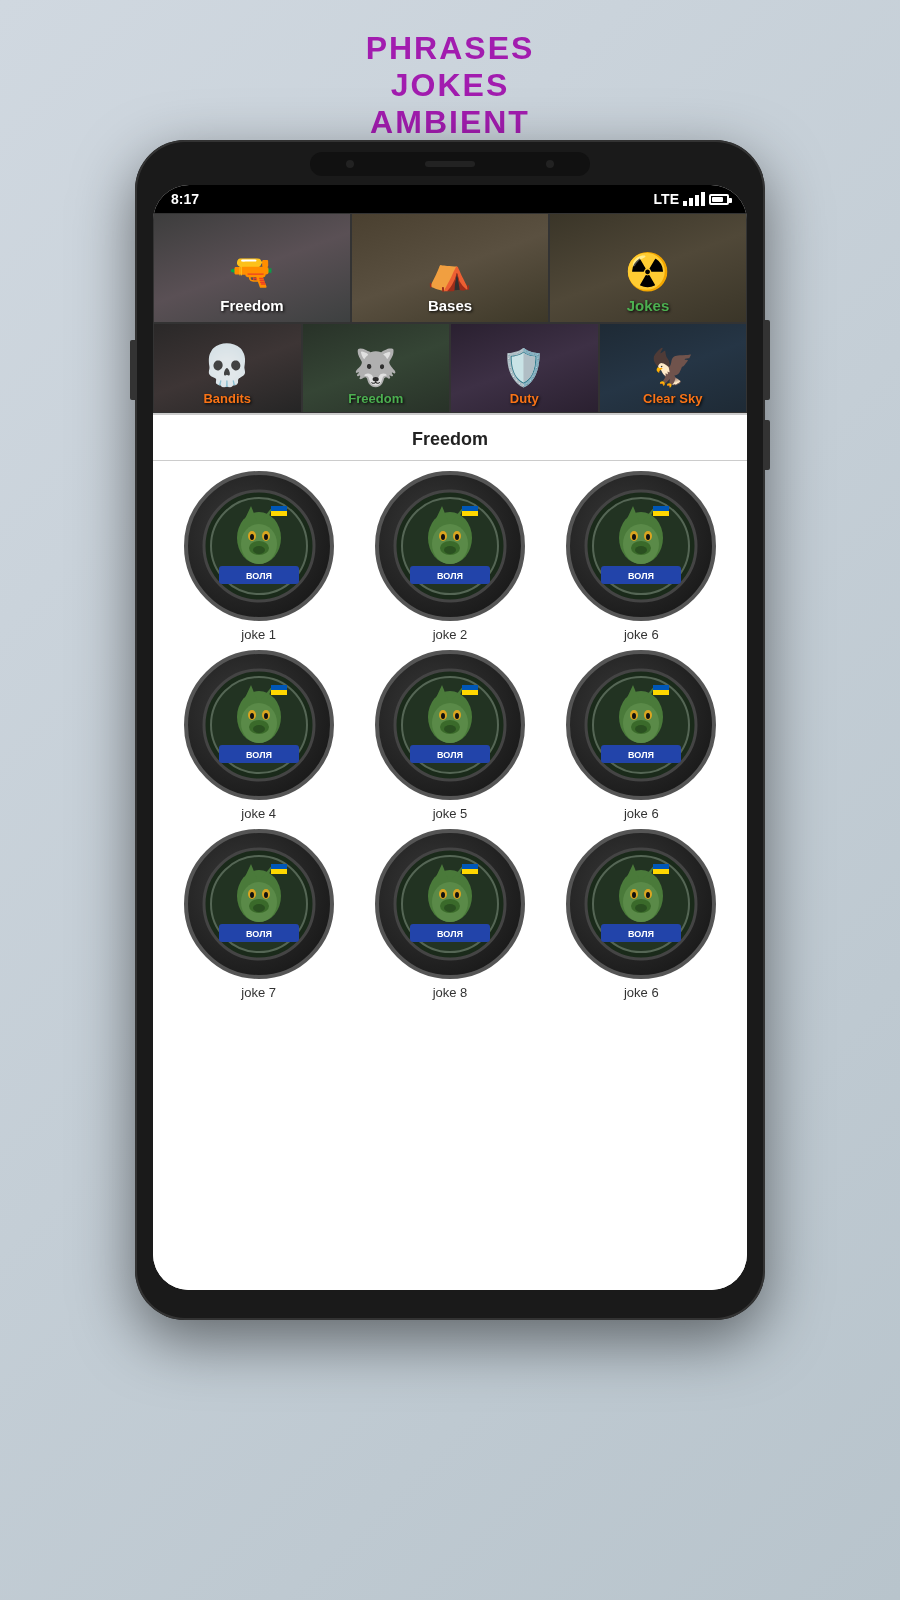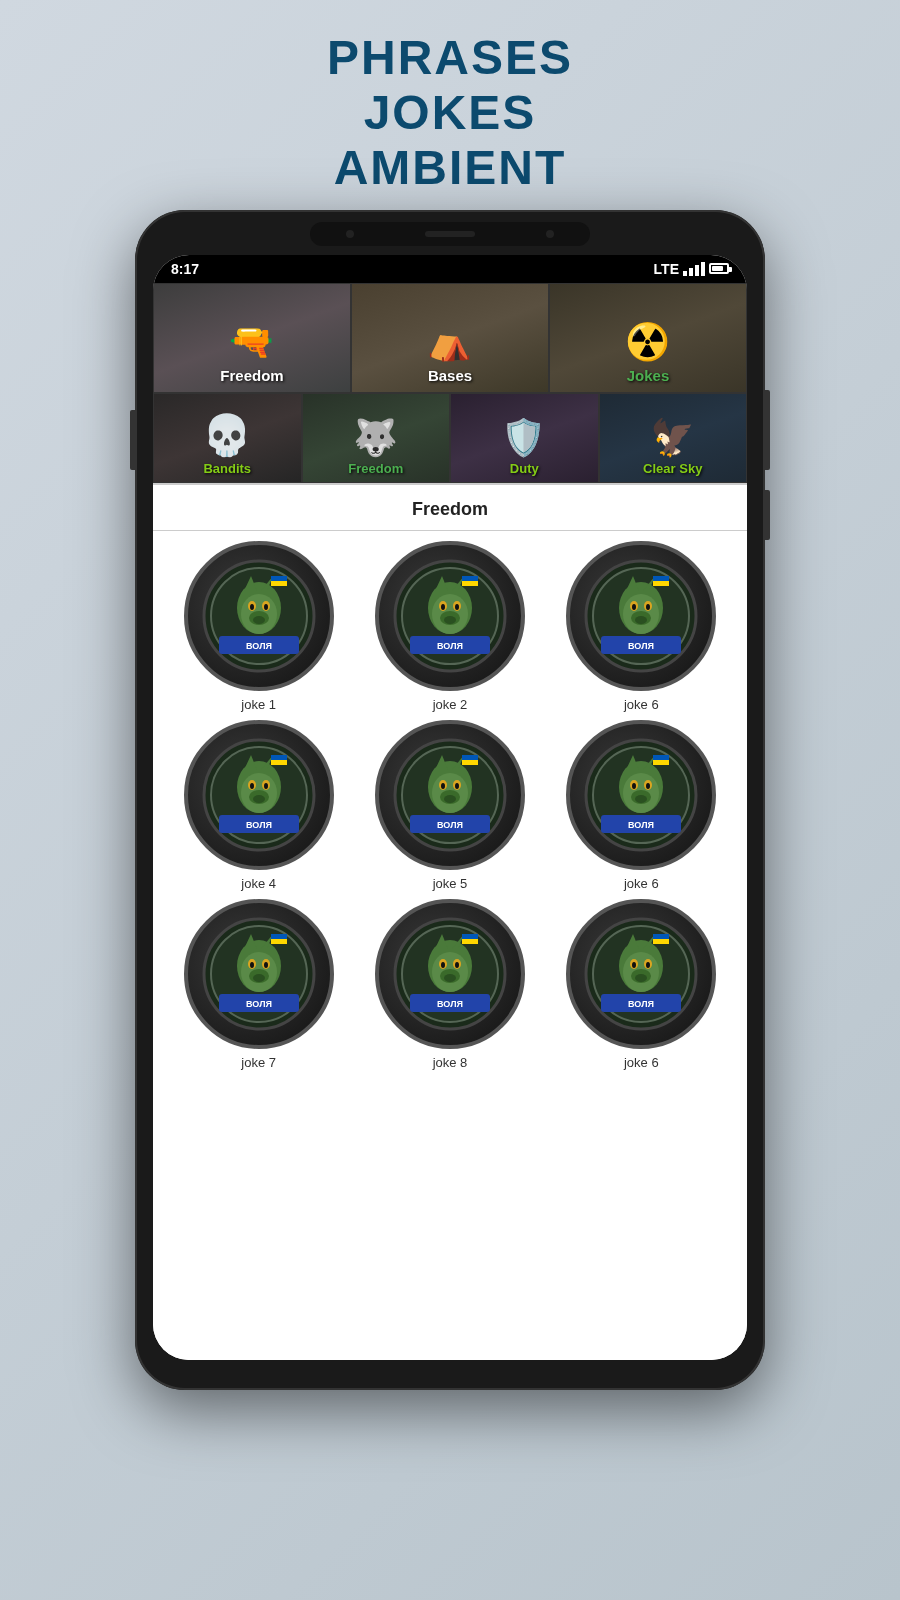--- a/index.html
+++ b/index.html
@@ -12,36 +12,36 @@
       align-items: center;
       font-family: Arial, sans-serif;
       overflow: hidden;
     }
 
     
     .header-text {
       margin-top: 30px;
       text-align: center;
       font-family: 'Arial Black', Arial, sans-serif;
-      font-size: 48px;
+      font-size: 32px;
       font-weight: 900;
-      color: #0c4a6e;
+      color: #a21caf;
       line-height: 1.15;
       letter-spacing: 2px;
       text-transform: uppercase;
     }
 
     
     .phone {
       position: relative;
       width: 630px;
       height: 1180px;
       background: #1a1a1a;
       border-radius: 50px;
-      margin-top: 14px;
+      margin-top: 0;
       box-shadow: 0 20px 60px rgba(0,0,0,0.5), inset 0 0 0 2px #333;
       display: flex;
       flex-direction: column;
       align-items: center;
     }
 
     
     .phone-top-bar {
       position: absolute;
       top: 12px;
@@ -190,21 +190,21 @@
       align-items: center;
       justify-content: flex-end;
       padding-bottom: 6px;
       cursor: pointer;
       position: relative;
       overflow: hidden;
     }
     .faction-label {
       font-size: 13px;
       font-weight: bold;
-      color: #84cc16;
+      color: #f97316;
       z-index: 1;
       text-shadow: 1px 1px 3px #000;
     }
     .faction-label.green { color: #4caf50; }
 
     
     .section-title {
       text-align: center;
       font-size: 18px;
       font-weight: bold;

